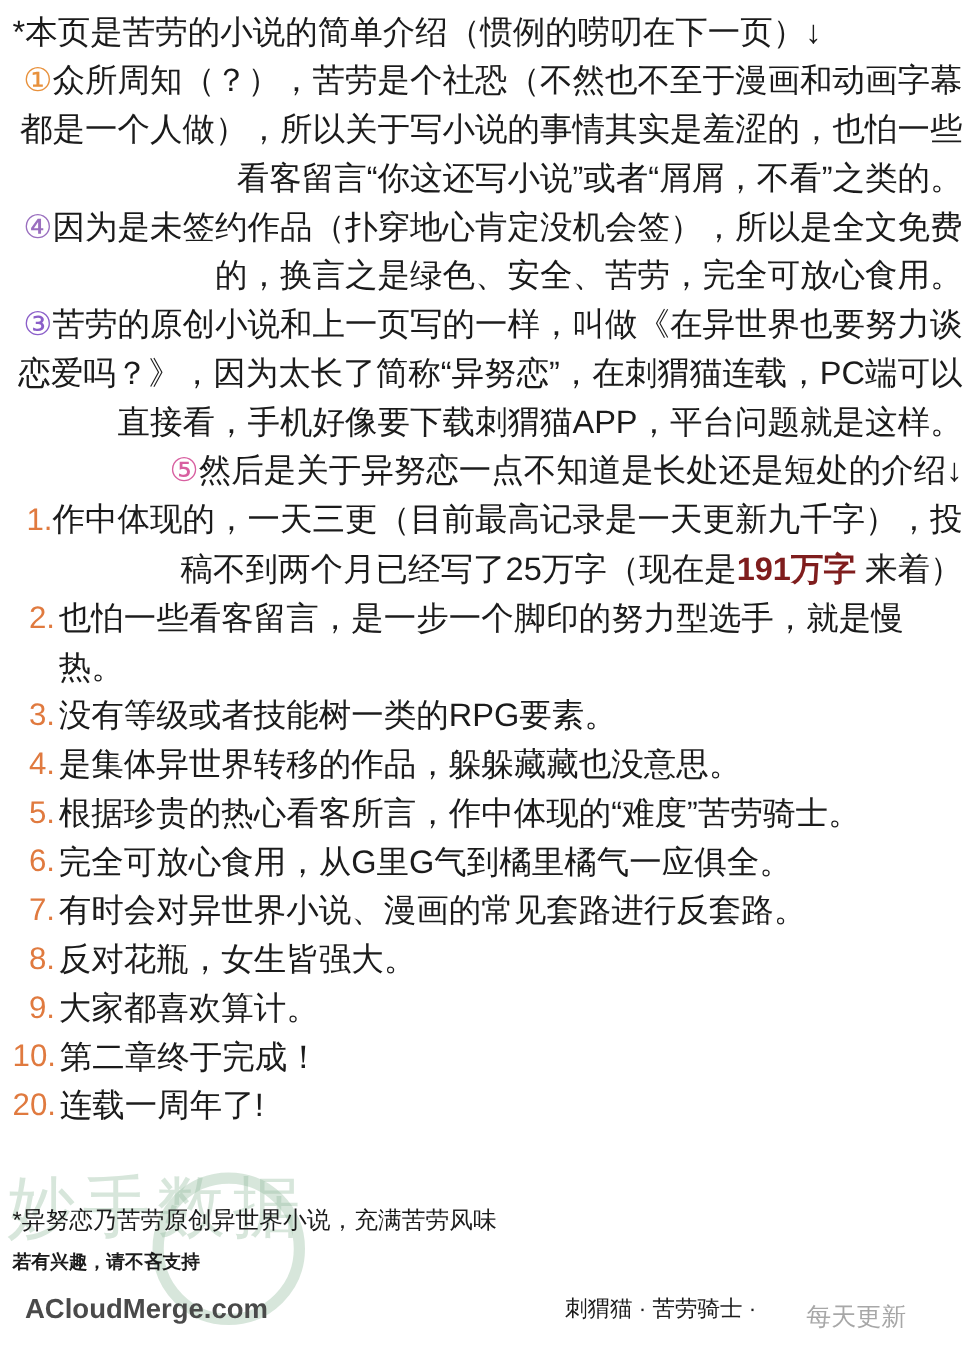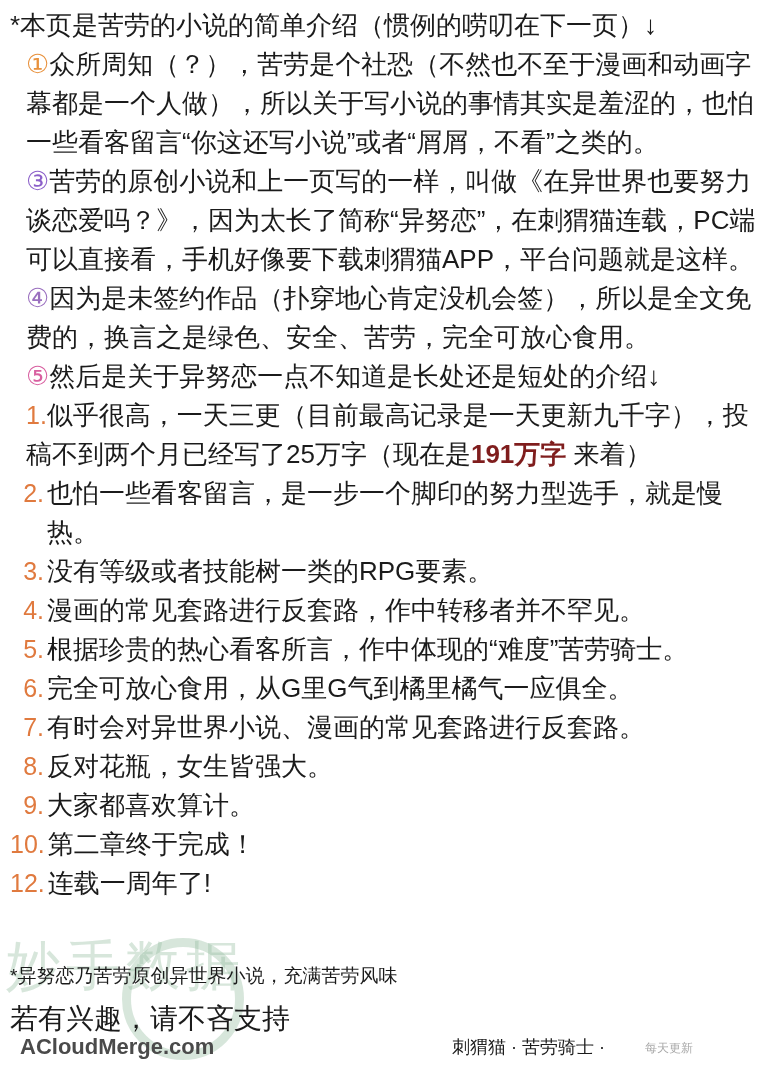--- a/index.html
+++ b/index.html
@@ -26,26 +26,27 @@
   }
   .line {
     font-size: 26px;
     line-height: 39px;
     color: #1b1b1b;
     letter-spacing: 0px;
     white-space: pre-wrap;
     word-break: break-all;
   }
   .para {
-    margin: 0 0 0 16px;
+    margin: 0 0 0 4px;
     font-size: 26px;
     line-height: 39px;
     color: #1b1b1b;
     white-space: pre-wrap;
     word-break: break-all;
+    text-align: right;
   }
   
   .marker {
     font-size: 26px;
     line-height: 39px;
   }
   .m1 { color: #e8913c; }
   .m2 { color: #d36bb0; }
   .m3 { color: #8b5fc9; }
   .m4 { color: #9a6fbf; }
@@ -116,74 +117,75 @@
     left: 452px;
     top: 1035px;
     font-size: 18px;
     color: #1b1b1b;
     white-space: nowrap;
   }
   .credit-faded {
     position: absolute;
     left: 645px;
     top: 1040px;
-    font-size: 12px;
+    font-size: 20px;
     color: rgba(60, 60, 60, 0.45);
     white-space: nowrap;
   }
   .footer-note-1 {
     position: absolute;
     left: 10px;
     top: 963px;
     font-size: 19px;
     color: #1b1b1b;
     white-space: nowrap;
   }
   .footer-note-2 {
     position: absolute;
     left: 10px;
     top: 1000px;
-    font-size: 28px;
-    color: #1b1b1b;
-    white-space: nowrap;
+    font-size: 15px;
+    color: #1b1b1b;
+    white-space: nowrap;
+    font-weight: bold;
   }
 </style>
 </head>
 <body>
 
 <div id="page">
 
   <div class="content">
 
     <div class="line">*本页是苦劳的小说的简单介绍（惯例的唠叨在下一页）↓</div>
 
     <div class="para"><span class="marker m1">①</span><span>众所周知（？），苦劳是个社恐（不然也不至于漫画和动画字幕都是一个人做），所以关于写小说的事情其实是羞涩的，也怕一些看客留言“你这还写小说”或者“屑屑，不看”之类的。</span></div>
 
 
+    <div class="para"><span class="marker m4">④</span><span>因为是未签约作品（扑穿地心肯定没机会签），所以是全文免费的，换言之是绿色、安全、苦劳，完全可放心食用。</span></div>
+
     <div class="para"><span class="marker m3">③</span><span>苦劳的原创小说和上一页写的一样，叫做《在异世界也要努力谈恋爱吗？》，因为太长了简称“异努恋”，在刺猬猫连载，PC端可以直接看，手机好像要下载刺猬猫APP，平台问题就是这样。</span></div>
 
-    <div class="para"><span class="marker m4">④</span><span>因为是未签约作品（扑穿地心肯定没机会签），所以是全文免费的，换言之是绿色、安全、苦劳，完全可放心食用。</span></div>
-
     <div class="para"><span class="marker m5">⑤</span><span>然后是关于异努恋一点不知道是长处还是短处的介绍↓</span></div>
 
-    <div class="para"><span class="num">1.</span><span>似乎很高，一天三更（目前最高记录是一天更新九千字），投稿不到两个月已经写了25万字（现在是</span><span class="hl">191万字</span><span> 来着）</span></div>
+    <div class="para"><span class="num">1.</span><span>作中体现的，一天三更（目前最高记录是一天更新九千字），投稿不到两个月已经写了25万字（现在是</span><span class="hl">191万字</span><span> 来着）</span></div>
 
     <div class="list-row">
         <span class="num">2.</span>
         <span class="txt">也怕一些看客留言，是一步一个脚印的努力型选手，就是慢热。</span>
       </div>
 
     <div class="list-row">
         <span class="num">3.</span>
         <span class="txt">没有等级或者技能树一类的RPG要素。</span>
       </div>
 
     <div class="list-row">
         <span class="num">4.</span>
-        <span class="txt">漫画的常见套路进行反套路，作中转移者并不罕见。</span>
+        <span class="txt">是集体异世界转移的作品，躲躲藏藏也没意思。</span>
       </div>
 
     <div class="list-row">
         <span class="num">5.</span>
         <span class="txt">根据珍贵的热心看客所言，作中体现的“难度”苦劳骑士。</span>
       </div>
 
     <div class="list-row">
         <span class="num">6.</span>
         <span class="txt">完全可放心食用，从G里G气到橘里橘气一应俱全。</span>
@@ -203,21 +205,21 @@
         <span class="num">9.</span>
         <span class="txt">大家都喜欢算计。</span>
       </div>
 
     <div class="list-row">
         <span class="num">10.</span>
         <span class="txt">第二章终于完成！</span>
       </div>
 
     <div class="list-row">
-        <span class="num">12.</span>
+        <span class="num">20.</span>
         <span class="txt">连载一周年了!</span>
       </div>
 
   </div>
 
   <div class="wm-cn">妙手数据</div>
   <div class="wm-circle"></div>
 
   <div class="footer-note-1">*异努恋乃苦劳原创异世界小说，充满苦劳风味</div>
   <div class="footer-note-2">若有兴趣，请不吝支持</div>

